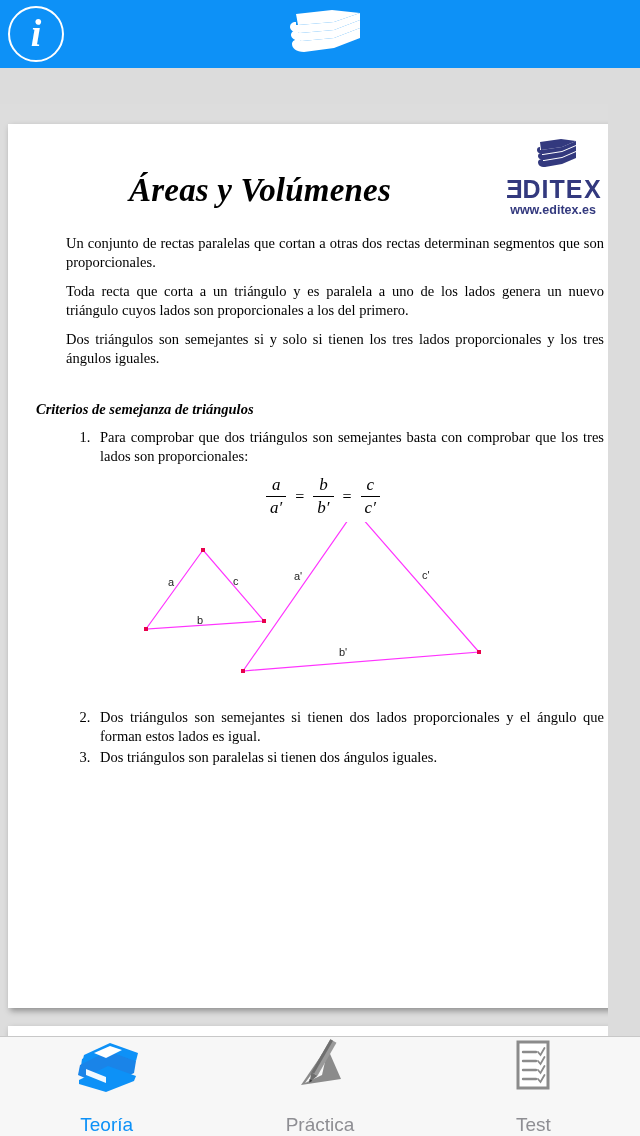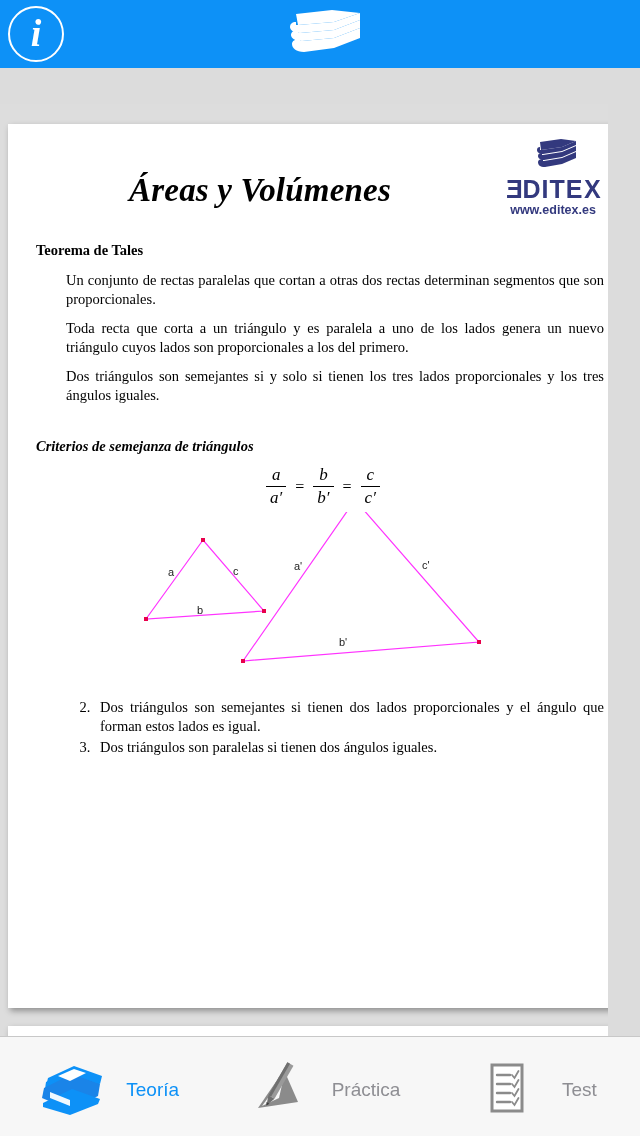--- a/index.html
+++ b/index.html
@@ -151,22 +151,22 @@
   
   .tabbar {
     position:absolute; left:0; bottom:0;
     width:640px; height:100px;
     background:#f7f7f7;
     border-top:1px solid #c8c8c8;
     display:flex; z-index:30;
   }
   .tab {
     flex:1 1 0;
-    display:flex; flex-direction:row;
-    align-items:center; justify-content:center;
+    display:flex; flex-direction:column;
+    align-items:center; justify-content:flex-end;
     cursor:pointer;
     padding-top:4px;
     gap:18px;
   }
   .tab-icon { height:54px; display:flex; align-items:center; justify-content:center; }
   .tab-label {
     font-family:"Liberation Sans", sans-serif;
     font-size:19px; color:#8e8e93;
     margin-top:3px;
   }
@@ -215,27 +215,29 @@
           </div>
           <div class="editex-word">
             <span class="flip">E</span><span>DITE</span><span class="flip">X</span>
           </div>
           <div class="editex-url">www.editex.es</div>
         </div>
       </div>
 
       <div class="body-wrap">
 
-        <div class="sec-heading">Teorema de Tales</div>
         <p class="para">Un conjunto de rectas paralelas que cortan a otras dos rectas determinan segmentos que son proporcionales.</p>
         <p class="para">Toda recta que corta a un triángulo y es paralela a uno de los lados genera un nuevo triángulo cuyos lados son proporcionales a los del primero.</p>
         <p class="para last">Dos triángulos son semejantes si y solo si tienen los tres lados proporcionales y los tres ángulos iguales.</p>
 
         <div class="sec-heading second">Criterios de semejanza de triángulos</div>
 
+        <ol class="crit">
+          <li>Para comprobar que dos triángulos son semejantes basta con comprobar que los tres lados son proporcionales:</li>
+        </ol>
 
         <div class="formula">
           <span class="frac">
             <span class="num">a</span>
             <span class="den">a′</span>
           </span>
           <span class="eq">=</span>
           <span class="frac">
             <span class="num">b</span>
             <span class="den">b′</span>

